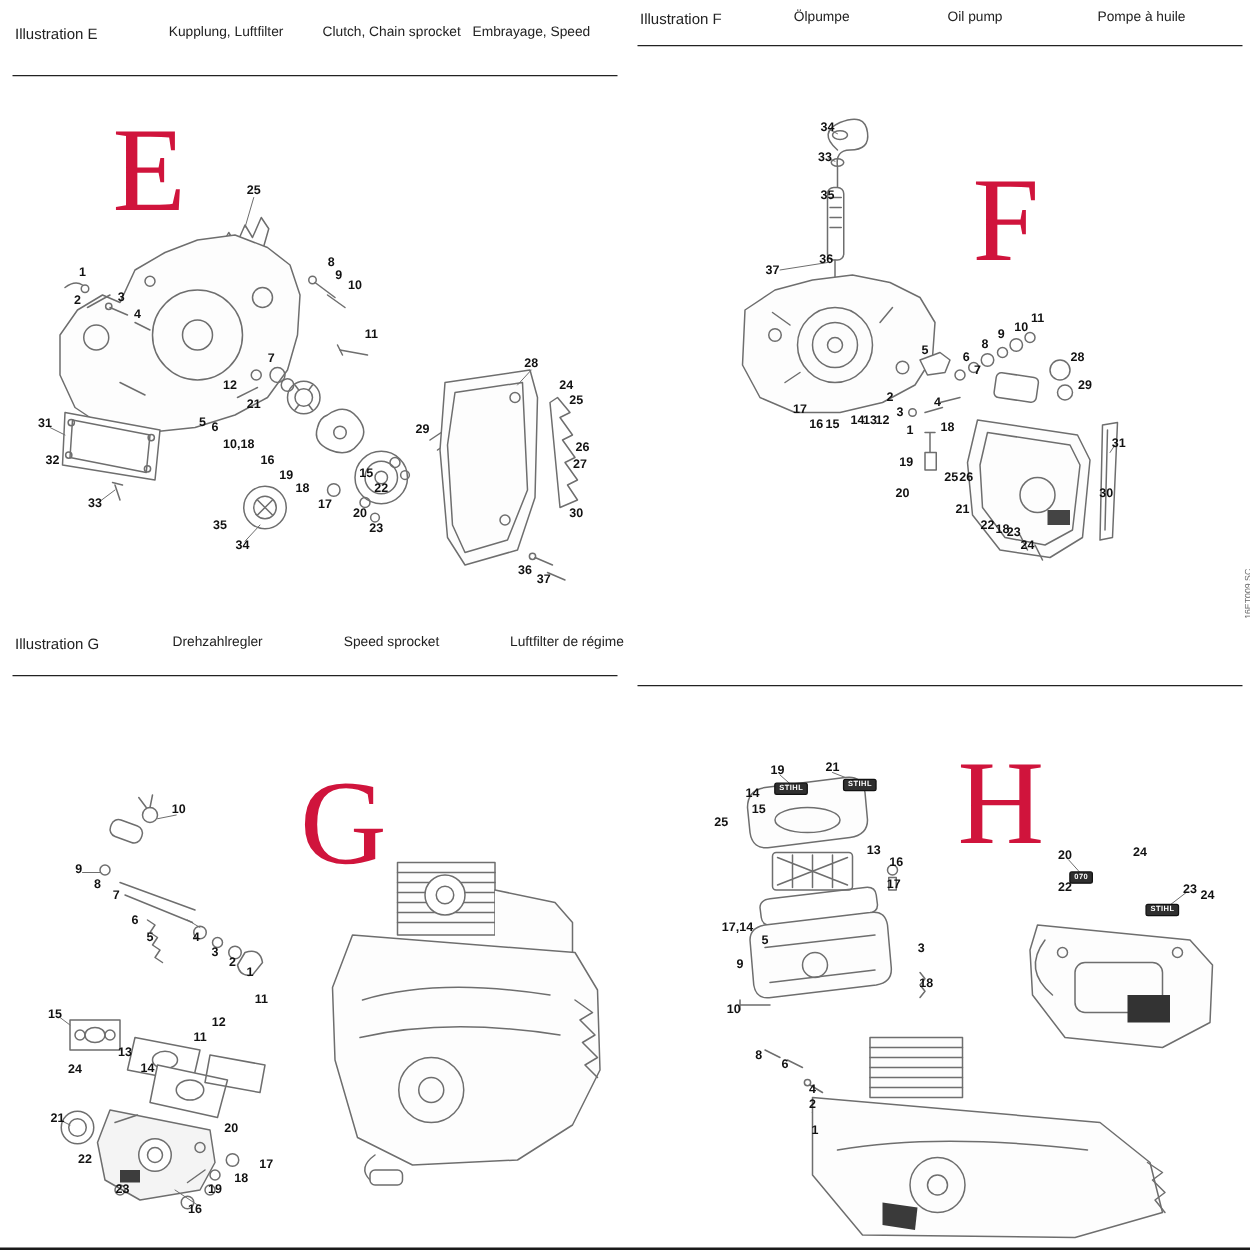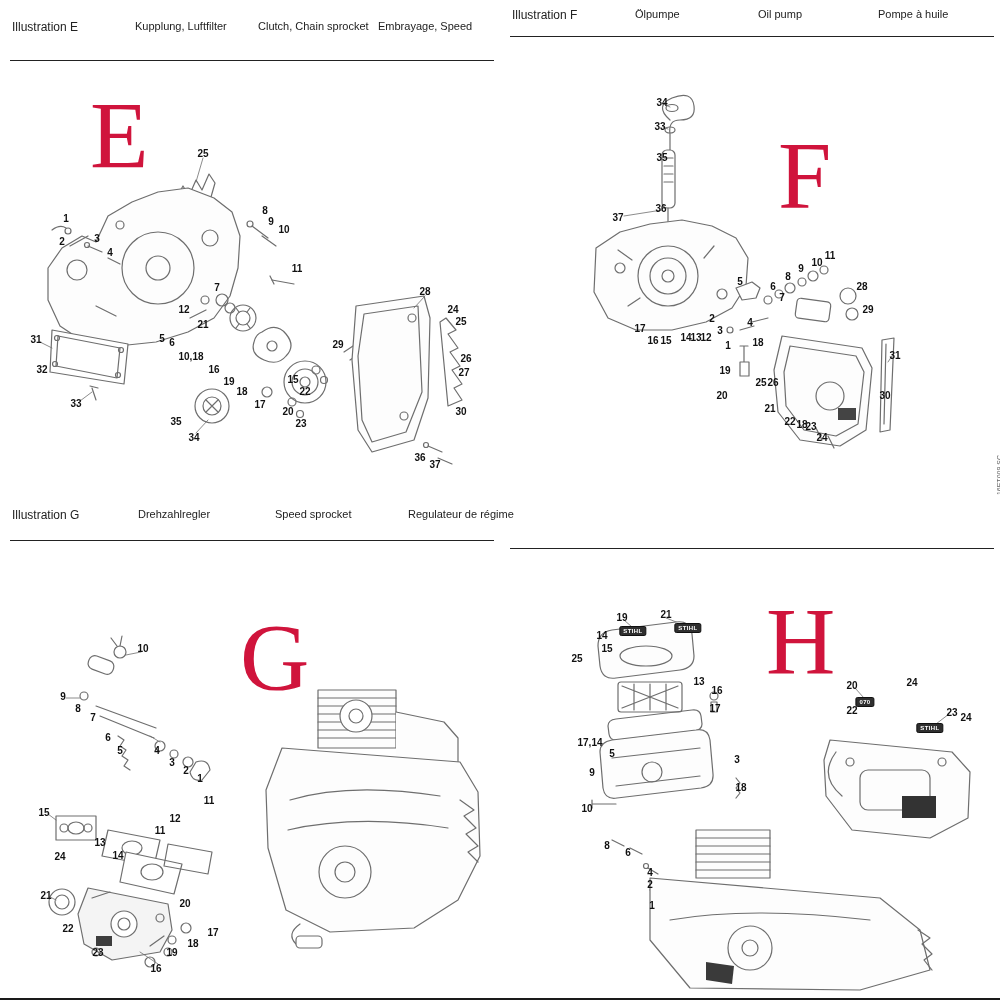--- a/index.html
+++ b/index.html
@@ -246,21 +246,21 @@
         <span class="callout" style="left: 322px; top: 437px;">24</span>
       </div>
     <span class="sidenote">16ET009 SC</span>
   </section>
 
   <section class="panel" id="panel-G">
     <header class="panel-header">
       <span class="h-ill">Illustration  G</span>
       <span class="h-c1">Drehzahlregler</span>
       <span class="h-c2">Speed sprocket</span>
-      <span class="h-c3">Regulateur de régime</span>
+      <span class="h-c3">Luftfilter de régime</span>
     </header>
     <div class="rule"></div>
     <div class="big-letter">G</div>
     <svg class="art" viewBox="0 0 500 500">
       <g stroke="#6e6e6e" fill="none" stroke-width="1.2" stroke-linejoin="round" stroke-linecap="round">
         <rect x="88" y="158" width="26" height="14" rx="6" transform="rotate(20 101 165)" fill="#fff"></rect>
         <circle cx="120" cy="152" r="6"></circle>
           <path d="M117,146 l-6,-8 m9,8 l2,-10"></path>
         <line x1="141" y1="152" x2="126" y2="155" stroke-width="0.8"></line>
         <circle cx="84" cy="196" r="4"></circle>

